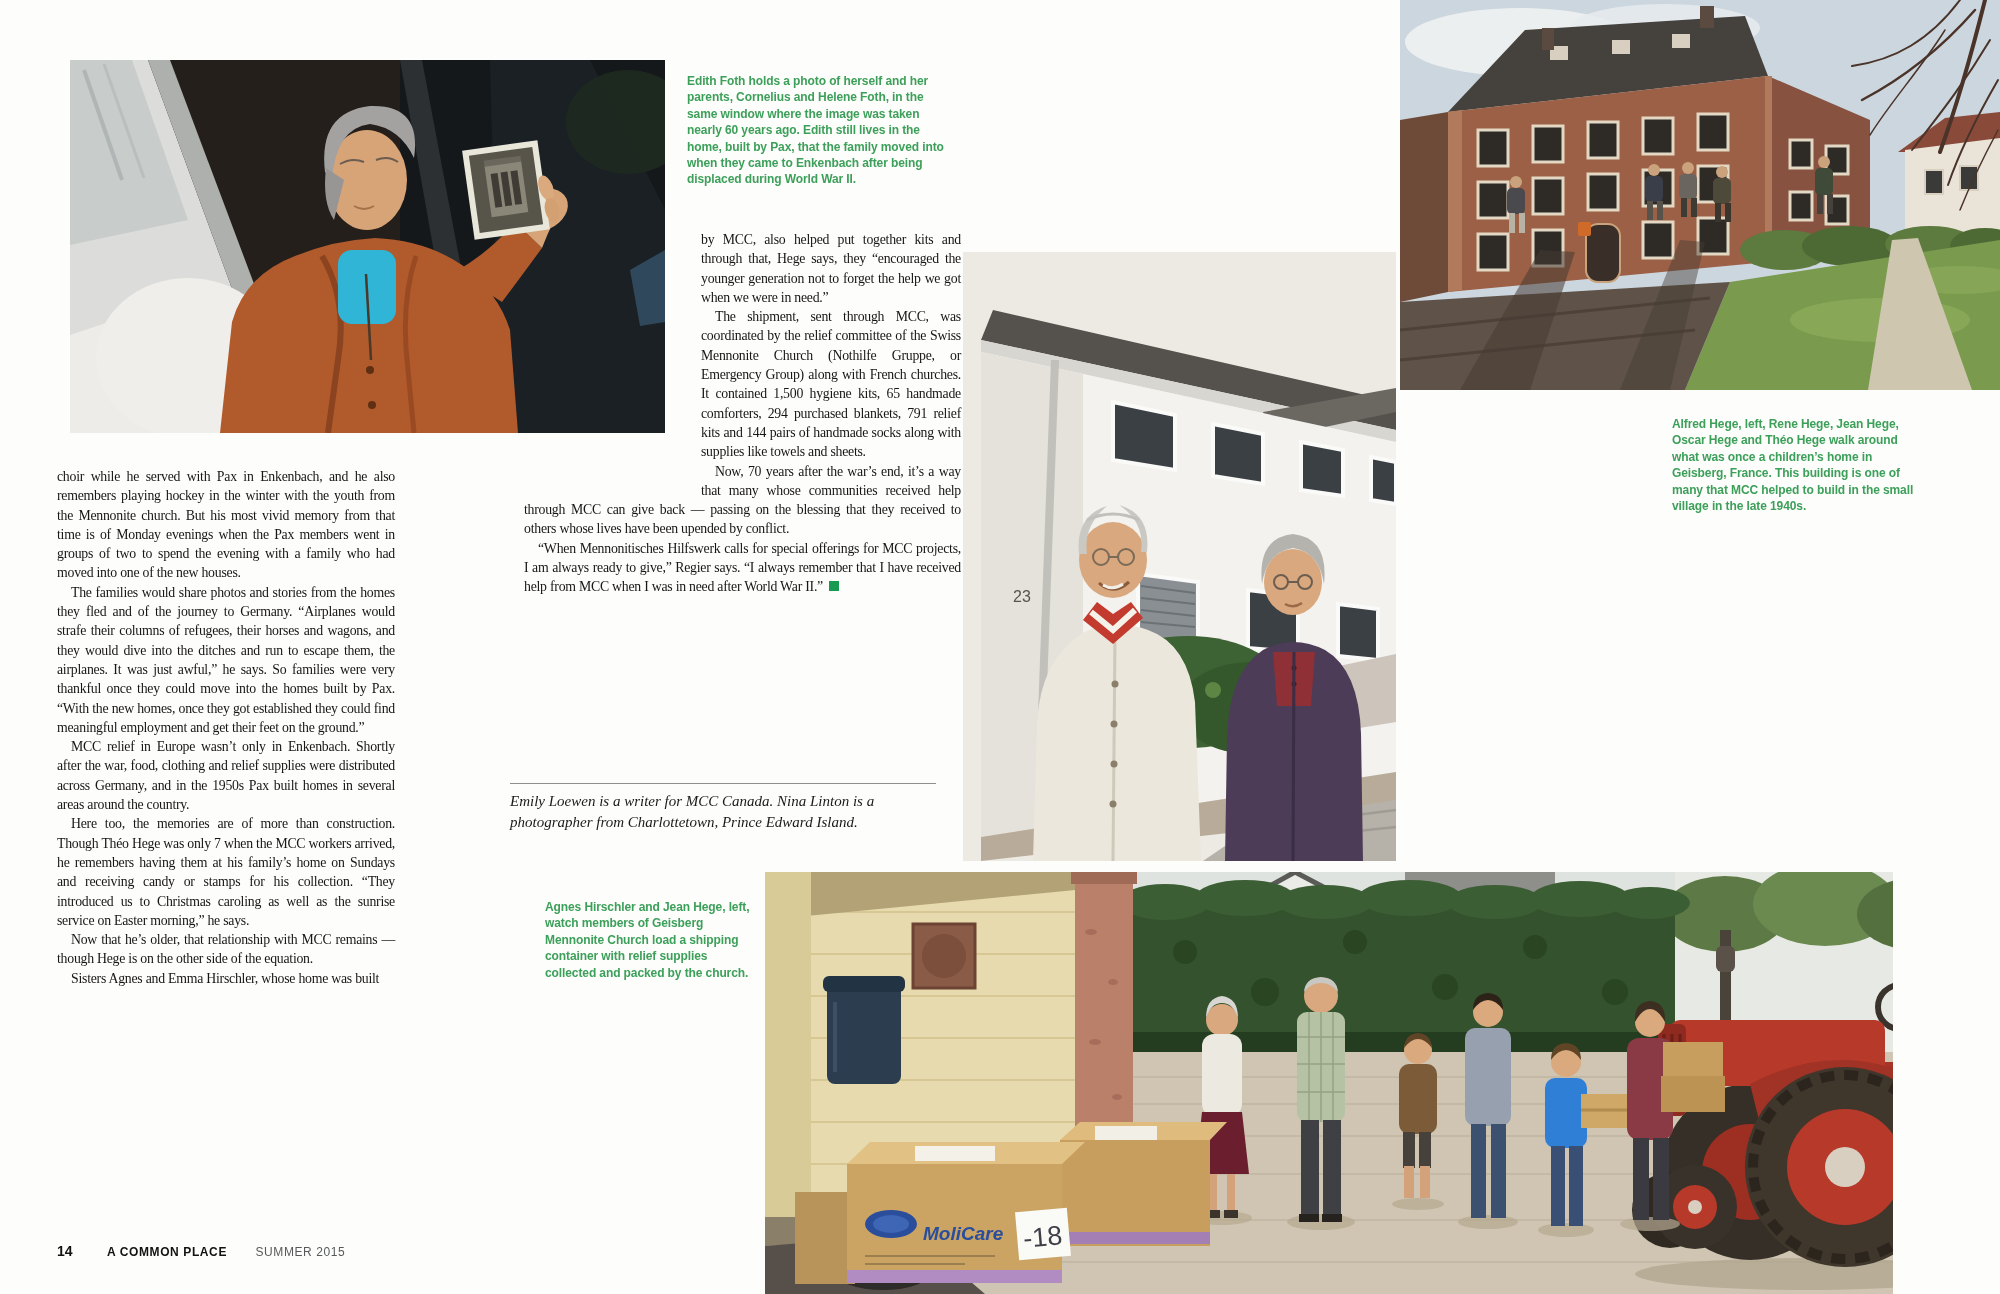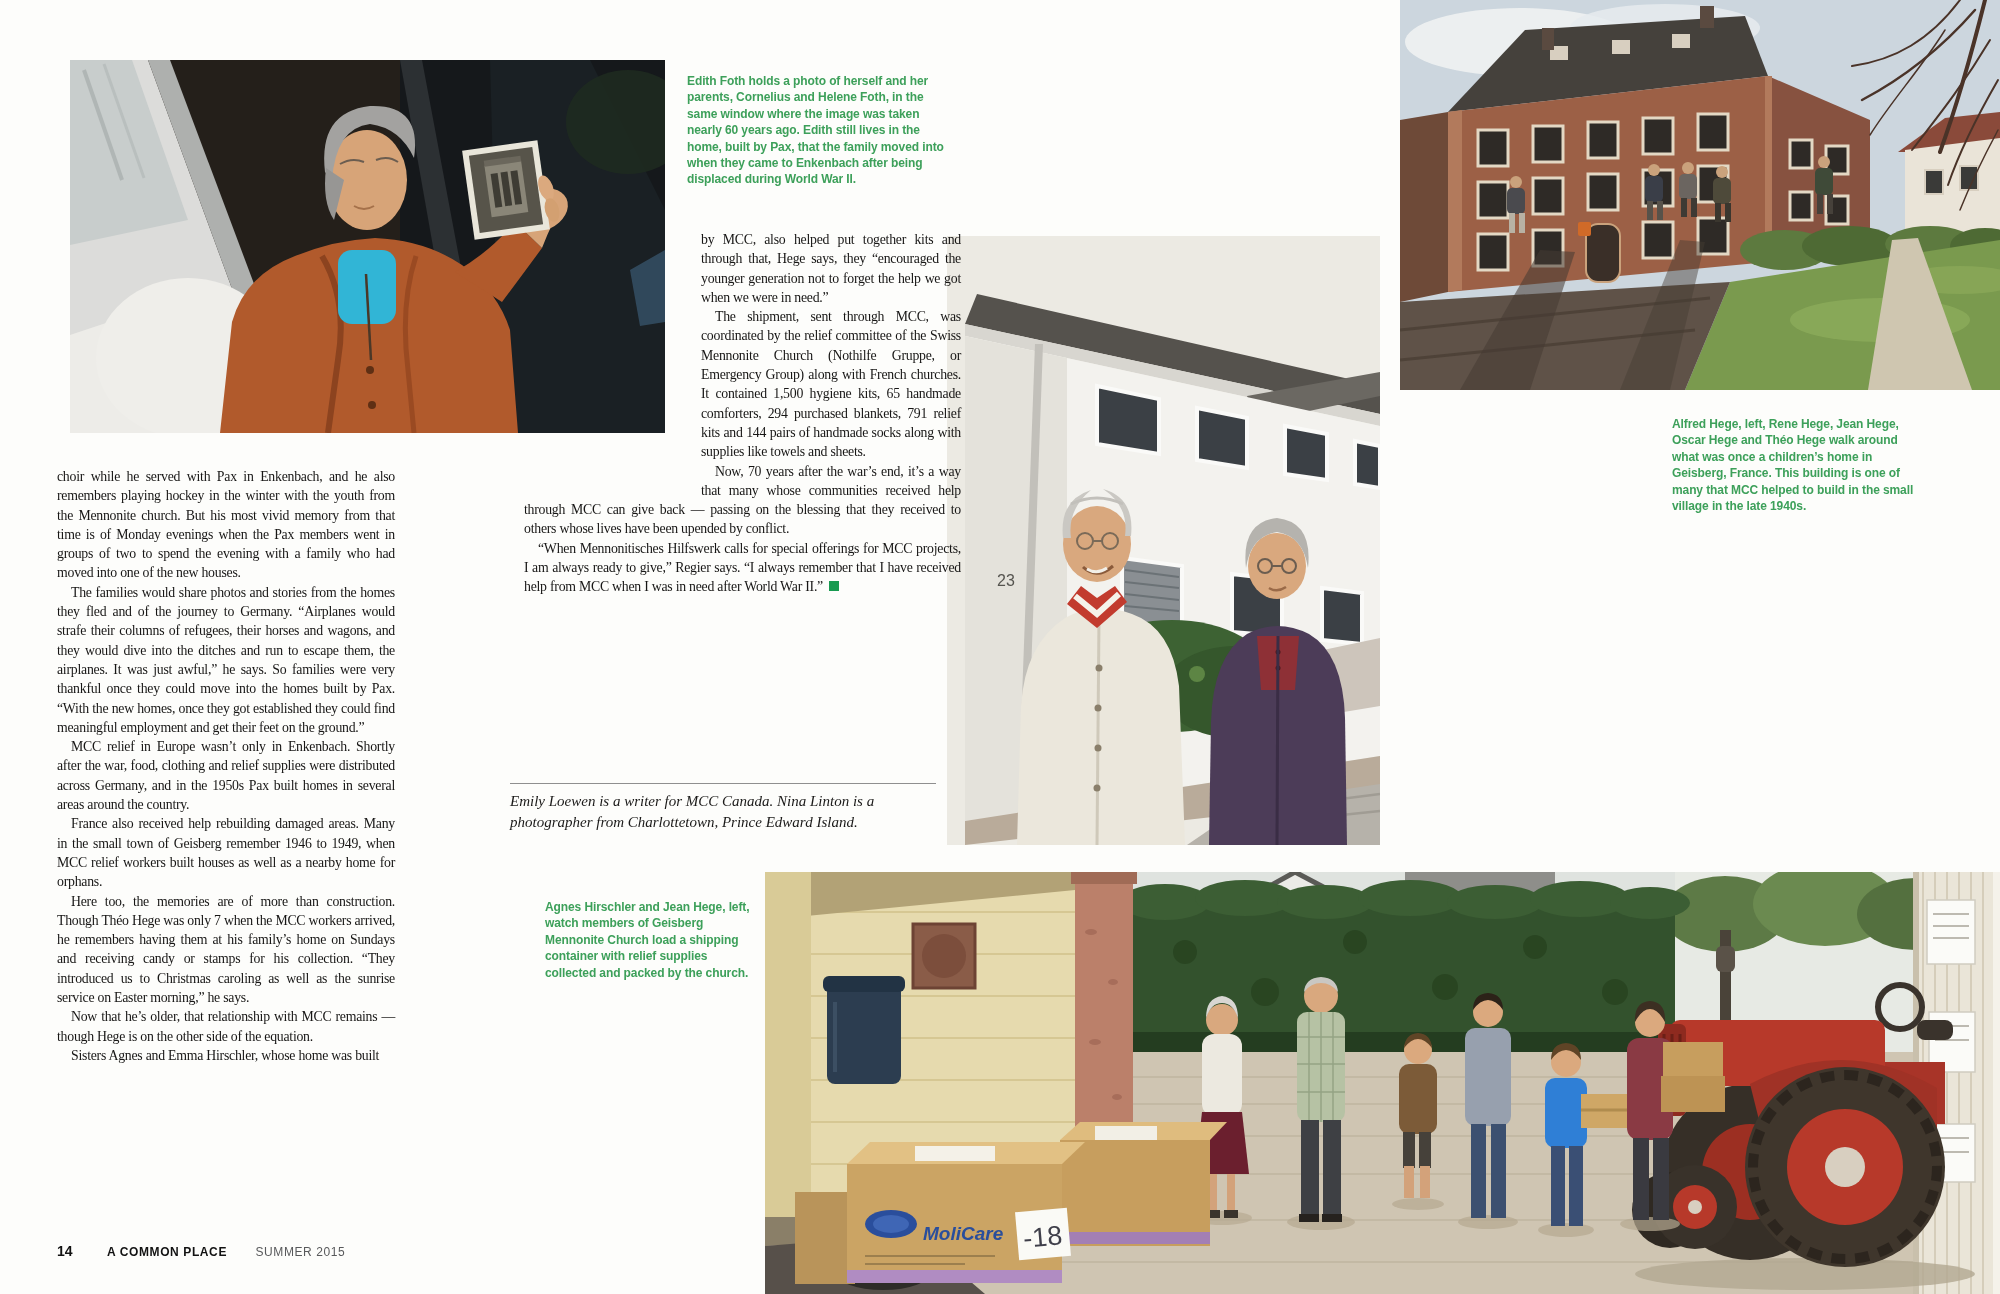--- a/index.html
+++ b/index.html
@@ -2,21 +2,21 @@
 <html><head>
 <meta charset="utf-8">
 <style>
   html,body{margin:0;padding:0;background:#e8e8e8;}
   #canvas{position:relative;width:2000px;height:1294px;background:#fdfdfb;overflow:hidden;
           font-family:"Liberation Serif",serif;}
   .photo{position:absolute;overflow:hidden;background:#ddd;}
   #photo-edith{left:70px;top:60px;width:595px;height:373px;}
   #photo-geisberg{left:1400px;top:0;width:600px;height:390px;}
   #photo-klaus{left:947px;top:236px;width:433px;height:609px;}
-  #photo-loading{left:765px;top:872px;width:1235px;height:422px;}
+  #photo-loading{left:765px;top:872px;width:1128px;height:422px;}
   .caption{position:absolute;font-family:"Liberation Sans",sans-serif;font-weight:bold;
            font-size:12px;line-height:16.4px;color:#3da05a;letter-spacing:-0.1px;}
   #caption-edith{left:687px;top:73px;width:270px;}
   #caption-geisberg{left:1672px;top:416px;width:252px;}
   #caption-klaus{left:1395px;top:649px;width:258px;}
   #caption-loading{left:545px;top:899px;width:215px;}
   .bodytext{position:absolute;font-family:"Liberation Serif",serif;font-size:13.8px;
             line-height:19.3px;text-align:justify;color:#171615;letter-spacing:-0.25px;}
   #col-left{left:57px;top:467px;width:338px;}
   #col-mid{left:524px;top:222px;width:437px;margin-top:8px;}
@@ -190,21 +190,21 @@
             <circle cx="424" cy="162" r="6" fill="#caa27c"></circle>
             <rect x="415" y="168" width="18" height="27" rx="5" fill="#3f4a38"></rect>
             <rect x="417" y="194" width="6" height="20" fill="#46413a"></rect>
             <rect x="427" y="194" width="6" height="20" fill="#46413a"></rect>
           </g>
       </g>
       <rect x="178" y="222" width="13" height="14" rx="2" fill="#d06a28"></rect>
     </svg>
   </figure>
 
-  <figure class="photo" id="photo-klaus" style="margin:0">
+  <figure class="photo" id="photo-klaus" style="margin:16px">
     <svg width="433" height="609" viewBox="0 0 433 609" preserveAspectRatio="none">
       <rect width="433" height="609" fill="#eceae3"></rect>
       <polygon points="18,88 433,178 433,150 30,58" fill="#55524d"></polygon>
       <polygon points="18,88 433,178 433,190 18,100" fill="#d8d6d0"></polygon>
       <polygon points="300,160 433,136 433,160 310,186" fill="#6b6862"></polygon>
       <polygon points="18,100 433,190 433,520 18,585" fill="#f3f2ee"></polygon>
       <polygon points="18,100 120,122 120,572 18,585" fill="#e4e2db"></polygon>
 
       <g fill="#3b4045" stroke="#fafaf8" stroke-width="4">
         <polygon points="150,150 212,163 212,218 150,208"></polygon>
@@ -504,21 +504,20 @@
   </figure>
 
   <div class="caption" id="caption-edith">Edith Foth holds a photo of herself and her parents, Cornelius and Helene Foth, in the same window where the image was taken nearly 60 years ago. Edith still lives in the home, built by Pax, that the family moved into when they came to Enkenbach after being displaced during World War II.</div>
   <div class="caption" id="caption-geisberg">Alfred Hege, left, Rene Hege, Jean Hege, Oscar Hege and Théo Hege walk around what was once a children’s home in Geisberg, France. This building is one of many that MCC helped to build in the small village in the late 1940s.</div>
   <div class="caption" id="caption-loading">Agnes Hirschler and Jean Hege, left, watch members of Geisberg Mennonite Church load a shipping container with relief supplies collected and packed by the church.</div>
 
   <div class="bodytext" id="col-left">
     <p class="para">choir while he served with Pax in Enkenbach, and he also remembers playing hockey in the winter with the youth from the Mennonite church. But his most vivid memory from that time is of Monday evenings when the Pax members went in groups of two to spend the evening with a family who had moved into one of the new houses.</p>
     <p class="para ind">The families would share photos and stories from the homes they fled and of the journey to Germany. “Airplanes would strafe their columns of refugees, their horses and wagons, and they would dive into the ditches and run to escape them, the airplanes. It was just awful,” he says. So families were very thankful once they could move into the homes built by Pax. “With the new homes, once they got established they could find meaningful employment and get their feet on the ground.”</p>
     <p class="para ind">MCC relief in Europe wasn’t only in Enkenbach. Shortly after the war, food, clothing and relief supplies were distributed across Germany, and in the 1950s Pax built homes in several areas around the country.</p>
-    <p class="para ind">France also received help rebuilding damaged areas. Many in the small town of Geisberg remember 1946 to 1949, when MCC relief workers built houses as well as a nearby home for orphans.</p>
     <p class="para ind">Here too, the memories are of more than construction. Though Théo Hege was only 7 when the MCC workers arrived, he remembers having them at his family’s home on Sundays and receiving candy or stamps for his collection. “They introduced us to Christmas caroling as well as the sunrise service on Easter morning,” he says.</p>
     <p class="para ind">Now that he’s older, that relationship with MCC remains — though Hege is on the other side of the equation.</p>
     <p class="para ind">Sisters Agnes and Emma Hirschler, whose home was built</p>
   </div>
 
   <div class="bodytext" id="col-mid">
     <div class="spacer"></div>
     <p class="para">by MCC, also helped put together kits and through that, Hege says, they “encouraged the younger generation not to forget the help we got when we were in need.”</p>
     <p class="para ind">The shipment, sent through MCC, was coordinated by the relief committee of the Swiss Mennonite Church (Nothilfe Gruppe, or Emergency Group) along with French churches. It contained 1,500 hygiene kits, 65 handmade comforters, 294 purchased blankets, 791 relief kits and 144 pairs of handmade socks along with supplies like towels and sheets.</p>
     <p class="para ind">Now, 70 years after the war’s end, it’s a way that many whose communities received help through MCC can give back — passing on the blessing that they received to others whose lives have been upended by conflict.</p>

